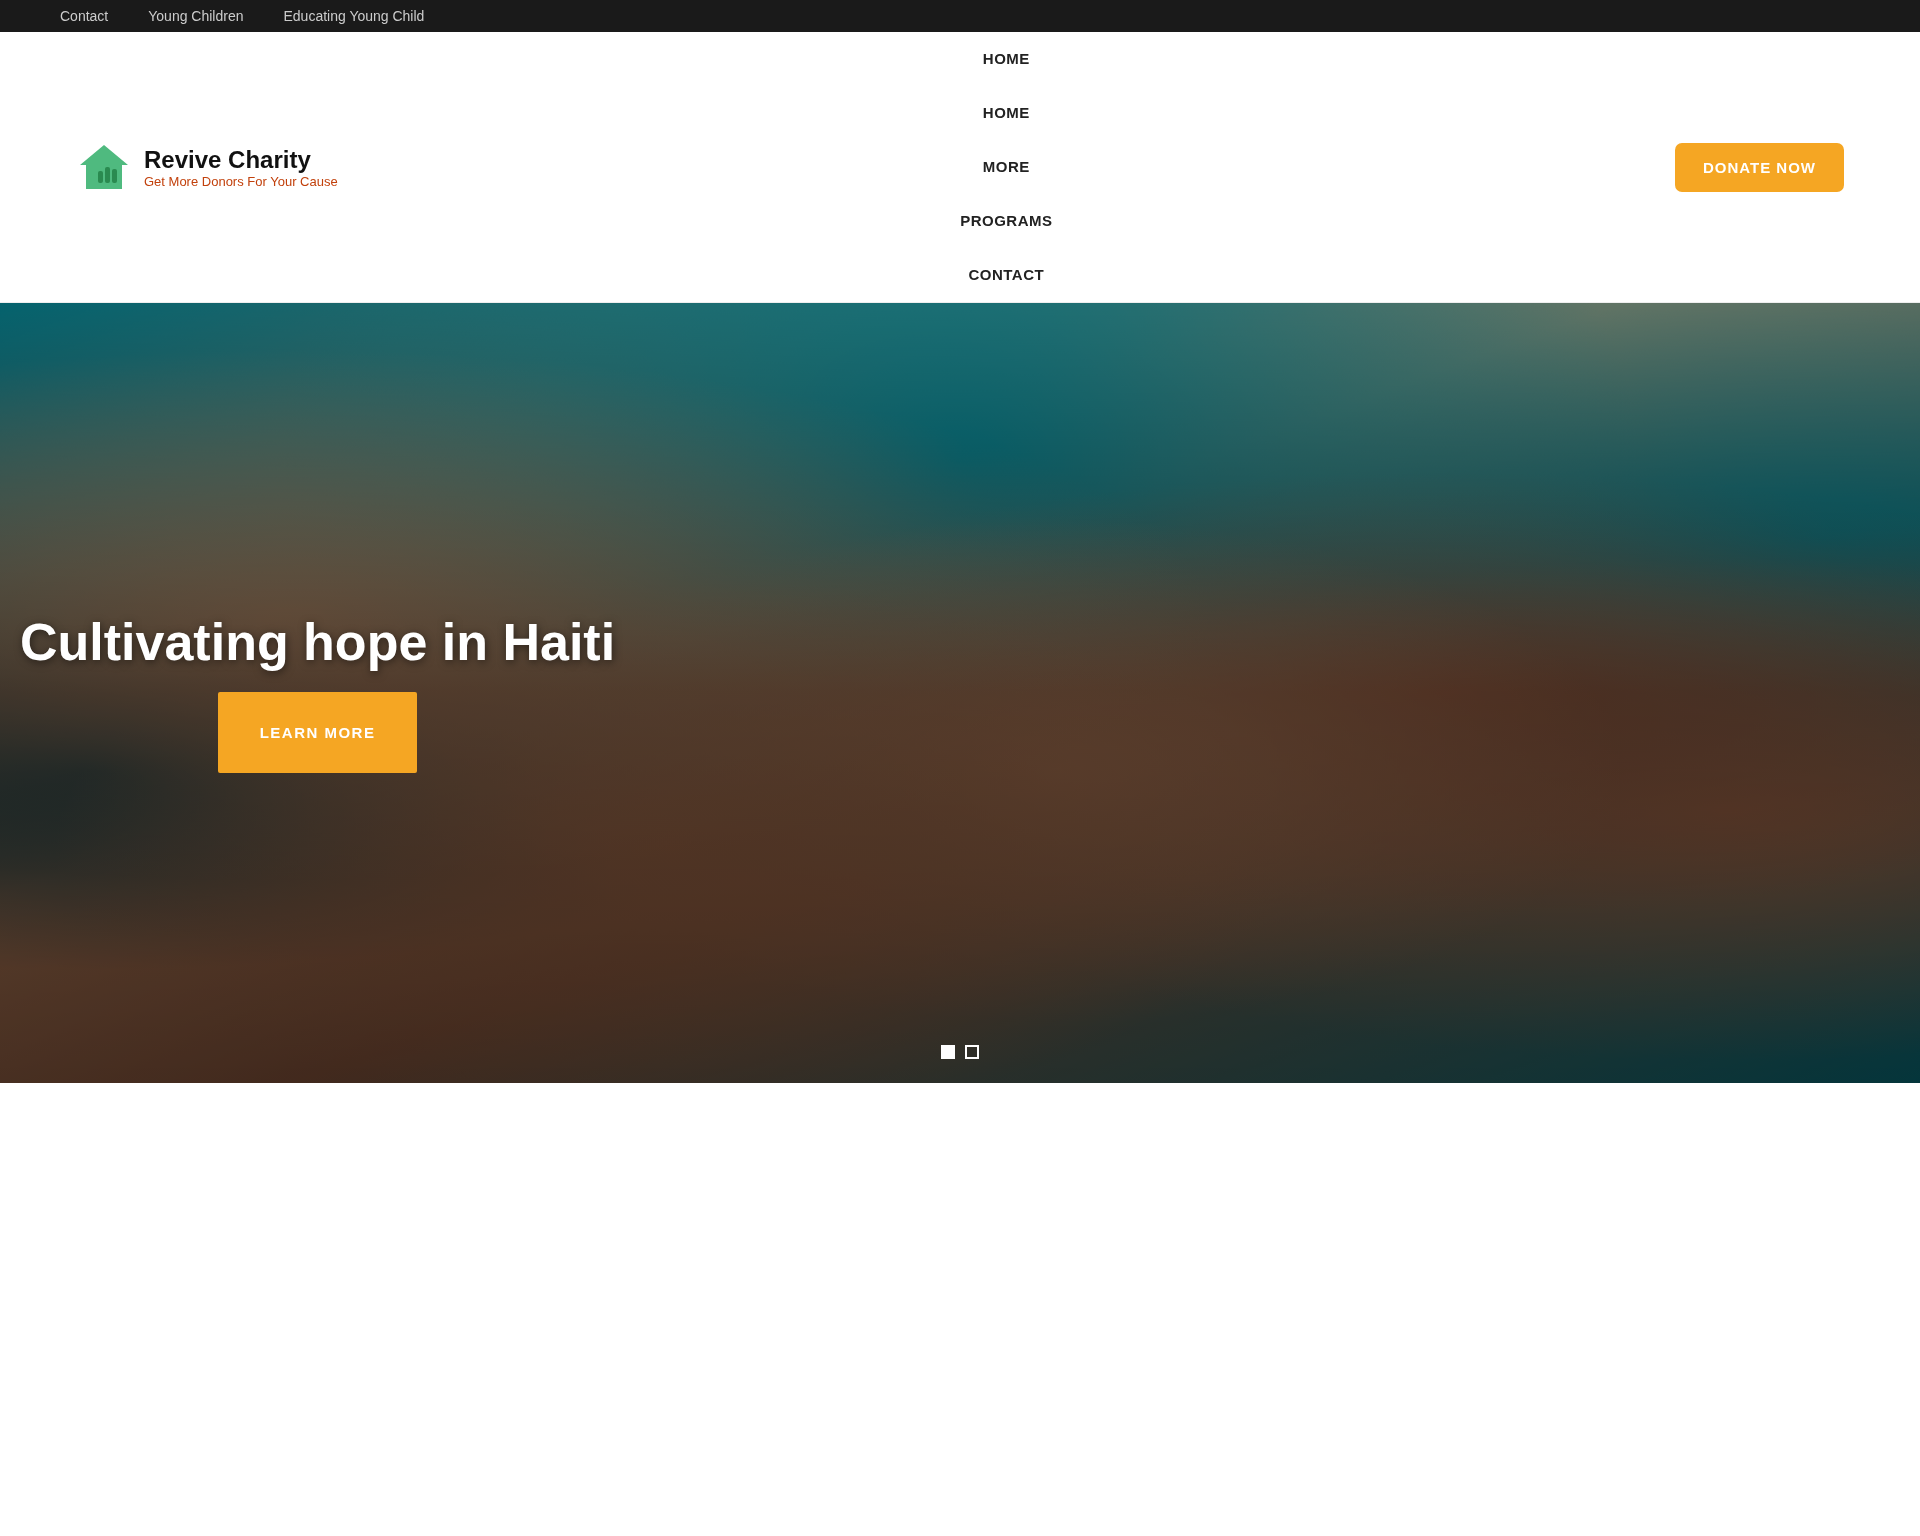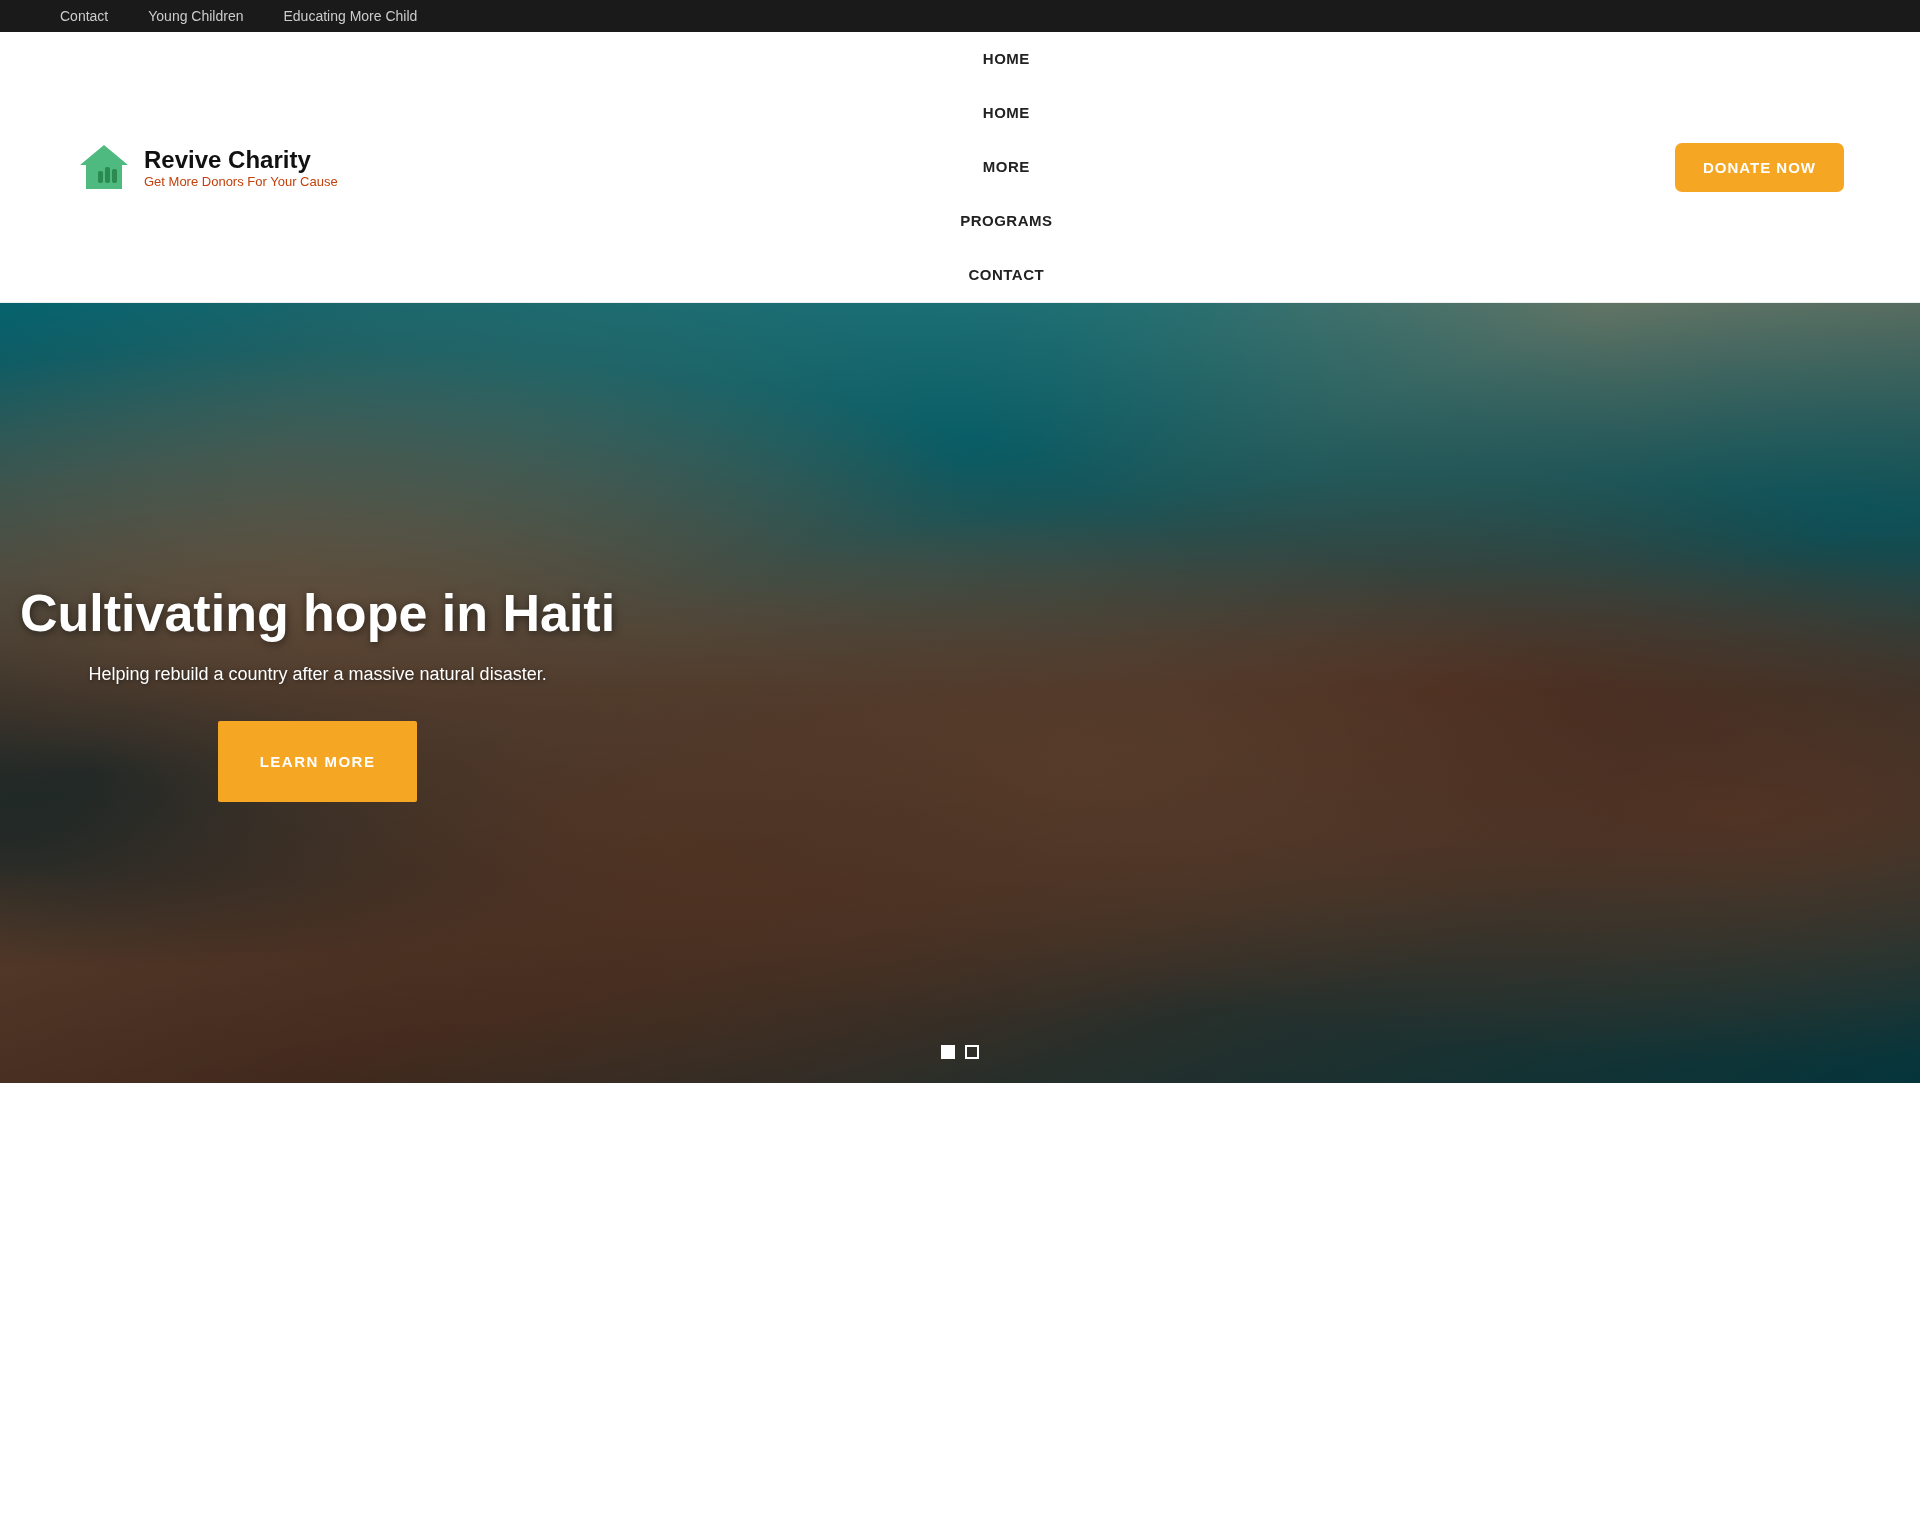--- a/index.html
+++ b/index.html
@@ -162,21 +162,21 @@
     .dot.active {
       background: #fff;
     }
   </style>
 </head>
 <body>
 
 <div class="top-bar">
   <a href="#">Contact</a>
   <a href="#">Young Children</a>
-  <a href="#">Educating More Child</a>
+  <a href="#">Educating Young Child</a>
 </div>
 
 <nav class="main-nav">
   <div class="brand">
 
     <svg class="brand-logo" viewBox="0 0 56 56" xmlns="http://www.w3.org/2000/svg">
       <rect width="56" height="56" fill="white"></rect>
 
       <polygon points="28,6 52,26 46,26 46,50 10,50 10,26 4,26" fill="#3cb371" opacity="0.9"></polygon>
 
@@ -202,21 +202,20 @@
 
   <button class="donate-btn">DONATE NOW</button>
 </nav>
 
 <section class="hero">
   <div class="hero-image-sim"></div>
   <div class="hero-bg"></div>
 
   <div class="hero-content">
     <h1 class="hero-title">Cultivating hope in Haiti</h1>
-    <p class="hero-subtitle">Helping rebuild a country after a massive natural disaster.</p>
     <button class="hero-btn">LEARN MORE</button>
   </div>
 
   <div class="slider-dots">
     <div class="dot active"></div>
     <div class="dot"></div>
   </div>
 </section>
 
 </body></html>

